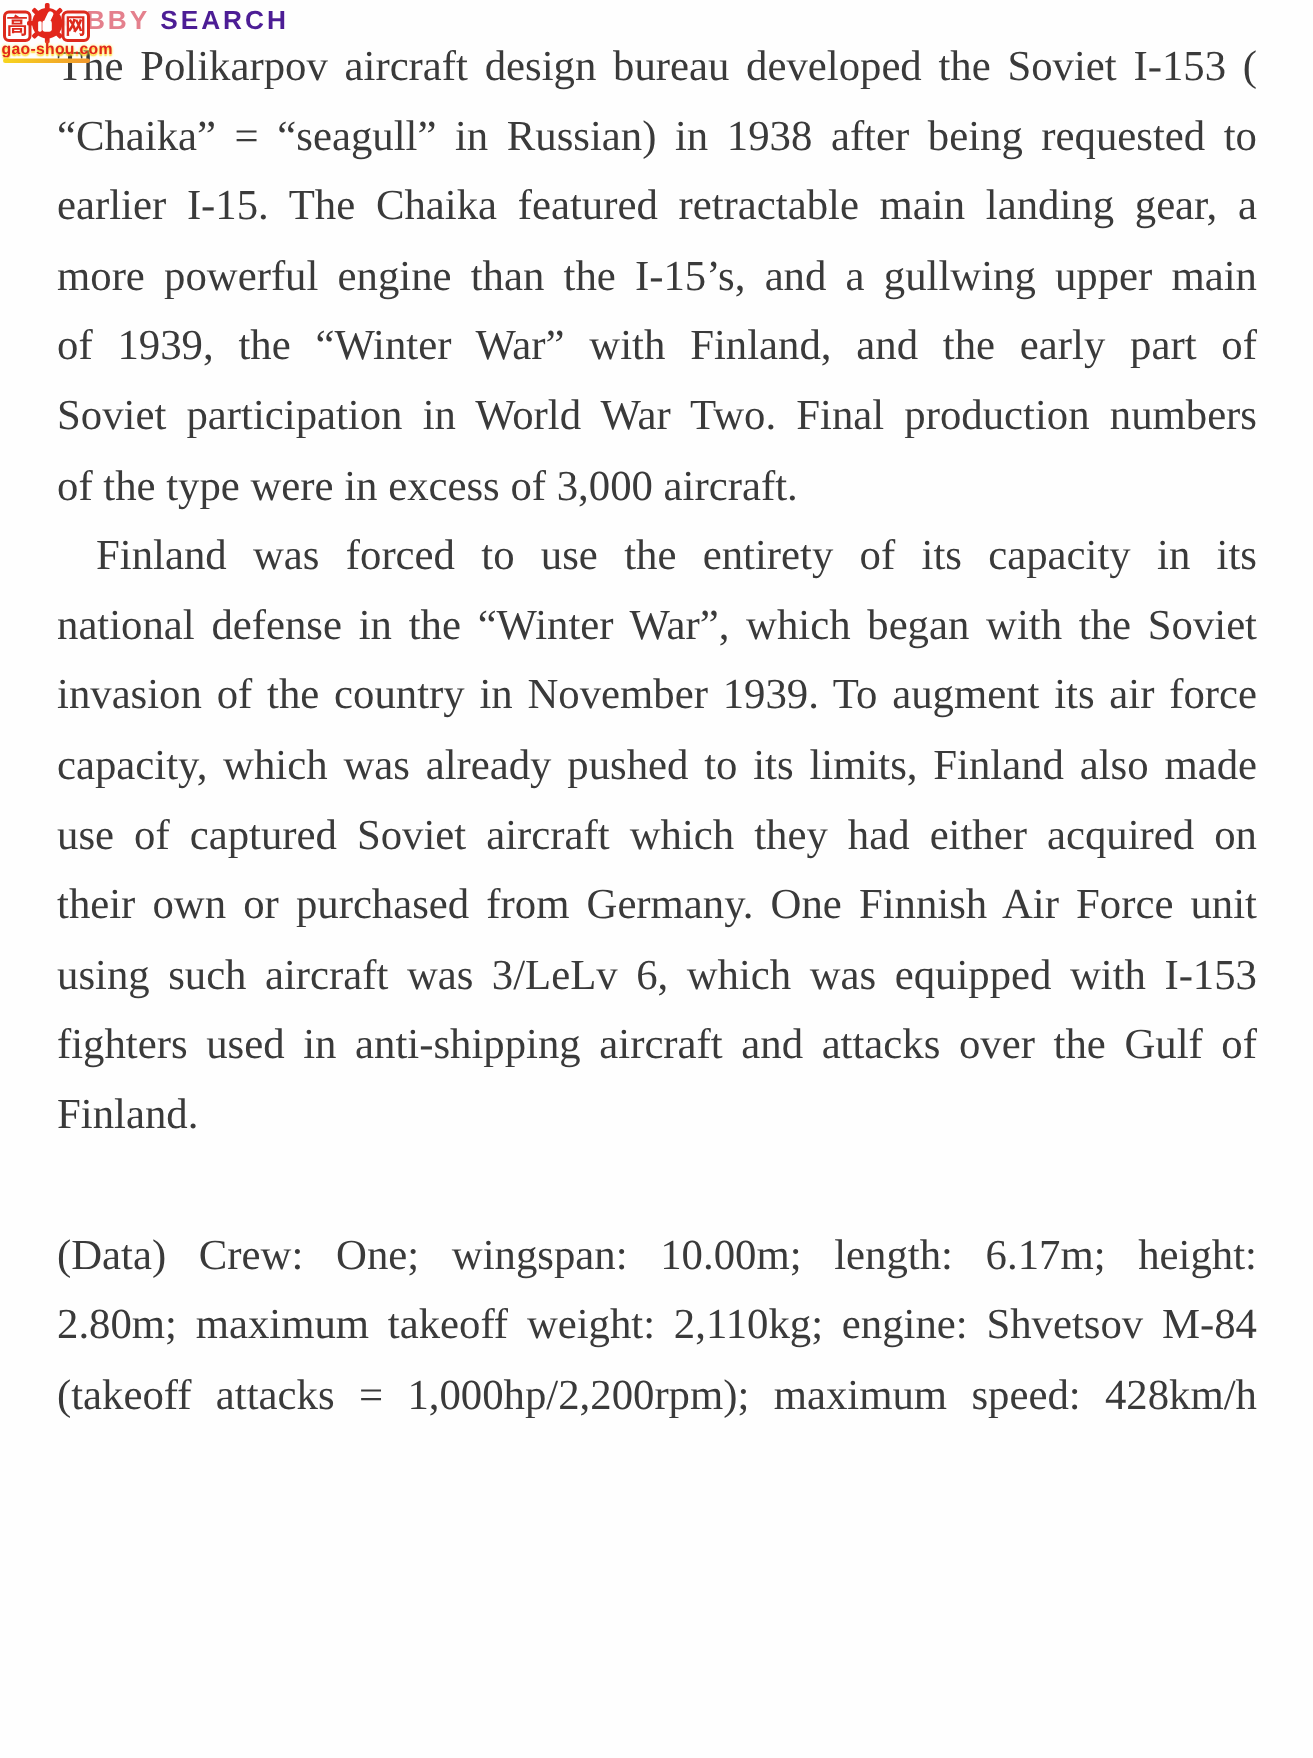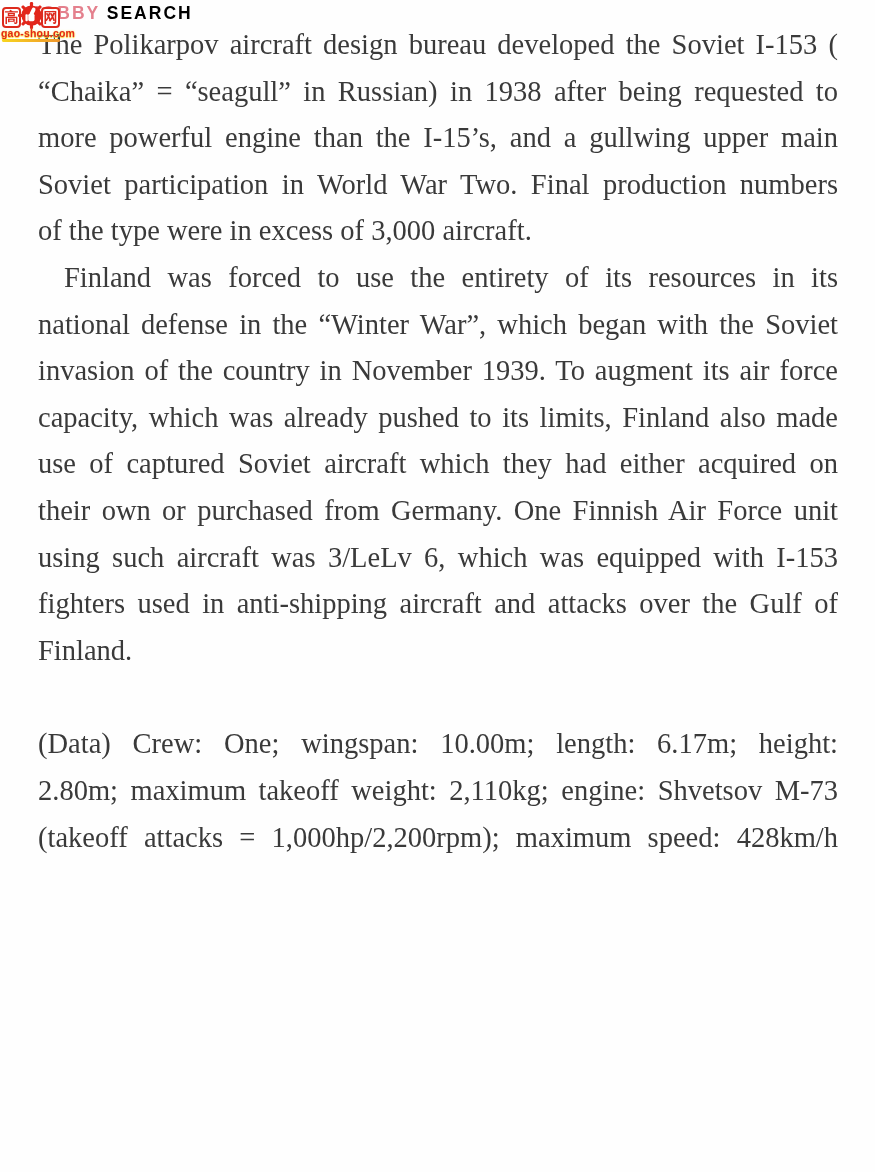--- a/index.html
+++ b/index.html
@@ -45,21 +45,21 @@
   .hs-text {
     position: absolute;
     left: 27px; top: 3px;
     font-family: "Liberation Sans", sans-serif;
     font-weight: bold;
     font-size: 17.5px;
     letter-spacing: 2px;
     white-space: nowrap;
   }
   .hs-hobby  { color: #e4808d; }
-  .hs-search { color: #000000; }
+  .hs-search { color: #4c1d95; }
 
   .gs-logo {
     position: absolute;
     left: 0; top: 0;
     width: 64px; height: 44px;
   }
   .gs-box {
     position: absolute;
     box-sizing: border-box;
     width: 19px; height: 21px;
@@ -137,37 +137,39 @@
       <div class="gs-domain">gao-shou.com</div>
       <div class="gs-underline"></div>
     </div>
   </div>
 
   <div class="content">
 
     <div class="para">
       <div class="line jl">The Polikarpov aircraft design bureau developed the Soviet I-153 (</div>
       <div class="line jl">“Chaika” = “seagull” in Russian) in 1938 after being requested to</div>
+      <div class="line jl">earlier I-15. The Chaika featured retractable main landing gear, a</div>
       <div class="line jl">more powerful engine than the I-15’s, and a gullwing upper main</div>
+      <div class="line jl">of 1939, the “Winter War” with Finland, and the early part of</div>
       <div class="line jl">Soviet participation in World War Two. Final production numbers</div>
       <div class="line">of the type were in excess of 3,000 aircraft.</div>
     </div>
 
     <div class="para">
-      <div class="line jl indent">Finland was forced to use the entirety of its resources in its</div>
+      <div class="line jl indent">Finland was forced to use the entirety of its capacity in its</div>
       <div class="line jl">national defense in the “Winter War”, which began with the Soviet</div>
       <div class="line jl">invasion of the country in November 1939. To augment its air force</div>
       <div class="line jl">capacity, which was already pushed to its limits, Finland also made</div>
       <div class="line jl">use of captured Soviet aircraft which they had either acquired on</div>
       <div class="line jl">their own or purchased from Germany. One Finnish Air Force unit</div>
       <div class="line jl">using such aircraft was 3/LeLv 6, which was equipped with I-153</div>
       <div class="line jl">fighters used in anti-shipping aircraft and attacks over the Gulf of</div>
       <div class="line">Finland.</div>
     </div>
 
     <div class="para data-para">
       <div class="line jl">(Data) Crew: One; wingspan: 10.00m; length: 6.17m; height:</div>
-      <div class="line jl">2.80m; maximum takeoff weight: 2,110kg; engine: Shvetsov M-73</div>
+      <div class="line jl">2.80m; maximum takeoff weight: 2,110kg; engine: Shvetsov M-84</div>
       <div class="line jl">(takeoff attacks = 1,000hp/2,200rpm); maximum speed: 428km/h</div>
     </div>
 
   </div>
 </div>
 
 </body></html>

